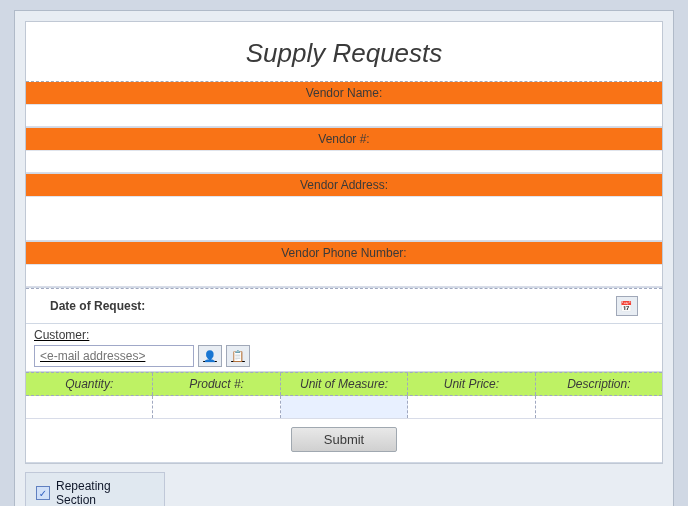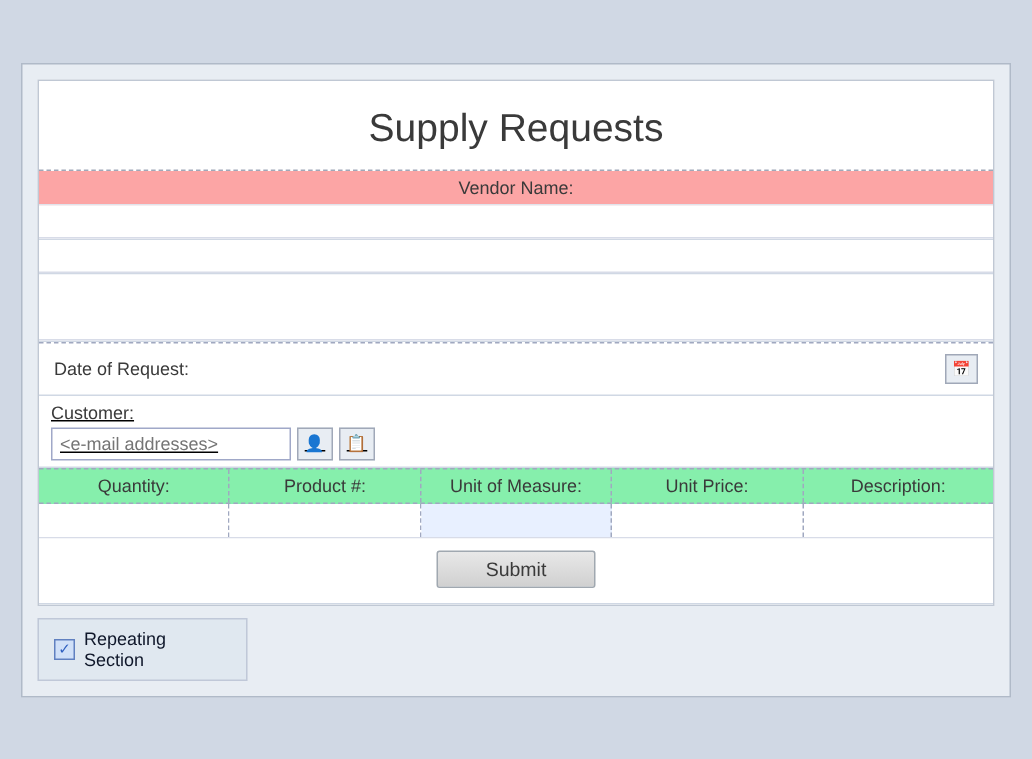--- a/index.html
+++ b/index.html
@@ -25,44 +25,46 @@
       border: 1px solid #c0c8d4;
       width: 100%;
     }
     .form-title {
       text-align: center;
       font-size: 26px;
       font-weight: normal;
       color: #3a3a3a;
       padding: 16px 0 12px 0;
       border-bottom: 1px dashed #a0a8b8;
+      font-style: italic;
     }
     .field-section {
       border-bottom: 1px solid #d0d8e4;
       padding: 0;
     }
     .field-label-row {
-      background: #fca5a5;
+      background: #f97316;
       padding: 4px 10px;
       border-bottom: 1px solid #e0e4ec;
       color: #3a3a3a;
       text-align: center;
       font-size: 12px;
     }
     .field-input-row {
       background: #ffffff;
       height: 22px;
       border-bottom: 1px solid #d8dce8;
     }
     .field-input-row.tall {
       height: 44px;
     }
     .dashed-section {
       border-top: 1px dashed #a0a8c0;
-      padding: 4px 2px;
+      padding: 4px 16px;
+      font-weight: bold;
     }
     .inline-row {
       display: flex;
       align-items: center;
       padding: 3px 8px;
       font-size: 12px;
     }
     .inline-label {
       color: #3a3a3a;
       white-space: nowrap;
@@ -115,21 +117,22 @@
       cursor: pointer;
       display: flex;
       align-items: center;
       justify-content: center;
       font-size: 11px;
     }
     .table-header-row {
       display: flex;
       border-top: 1px dashed #a0a8c0;
       border-bottom: 1px dashed #a0a8c0;
-      background: #86efac;
+      background: #bef264;
+      font-style: italic;
     }
     .table-col {
       flex: 1;
       text-align: center;
       padding: 4px 2px;
       font-size: 12px;
       color: #3a3a3a;
       border-right: 1px dashed #a0a8c0;
     }
     .table-col:last-child {
@@ -205,27 +208,33 @@
   <div class="form-container">
 
     <div class="form-title">Supply Requests</div>
 
     <div class="field-section">
       <div class="field-label-row">Vendor Name:</div>
       <div class="field-input-row"></div>
     </div>
 
     <div class="field-section">
+      <div class="field-label-row">Vendor #:</div>
       <div class="field-input-row"></div>
     </div>
 
     <div class="field-section">
+      <div class="field-label-row">Vendor Address:</div>
       <div class="field-input-row tall"></div>
     </div>
 
+    <div class="field-section">
+      <div class="field-label-row">Vendor Phone Number:</div>
+      <div class="field-input-row"></div>
+    </div>
 
     <div class="dashed-section" style="border-top:1px dashed #a0a8c0; border-bottom:1px solid #d0d8e4;">
       <div class="inline-row">
         <span class="inline-label">Date of Request:</span>
         <div class="date-input-area"></div>
         <div class="calendar-btn">
           <span class="icon-cal"></span>
         </div>
       </div>
     </div>

